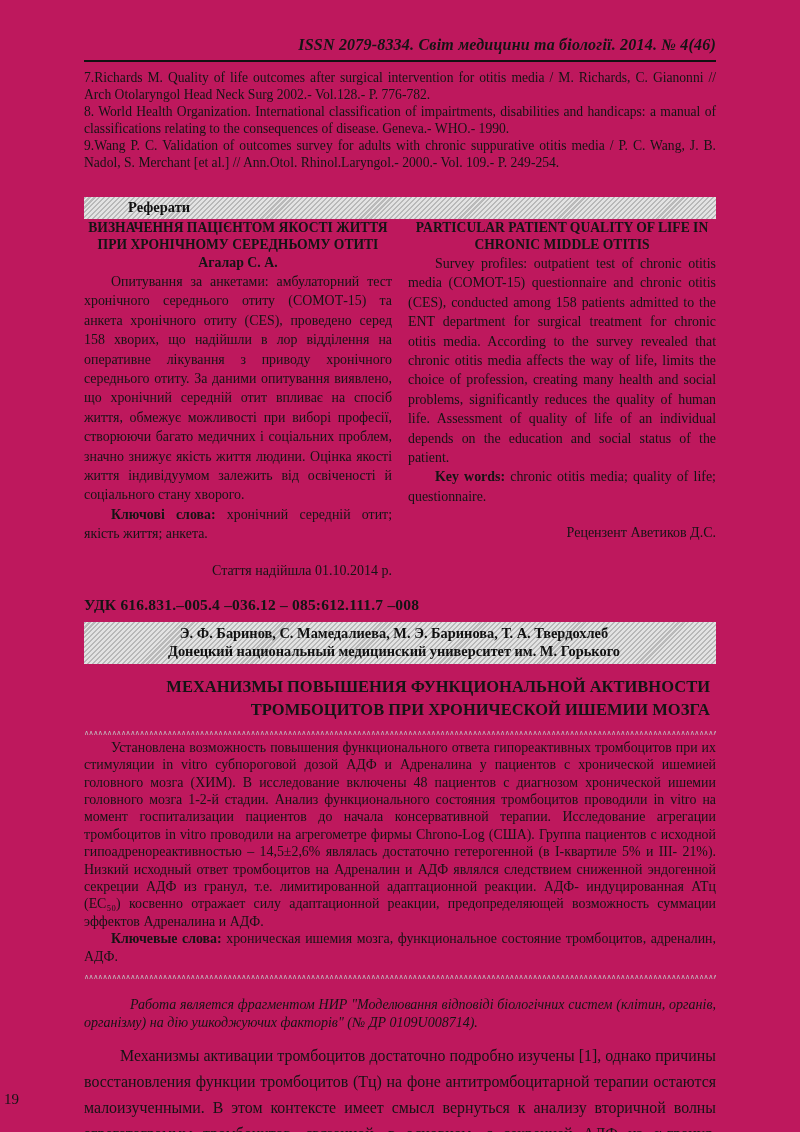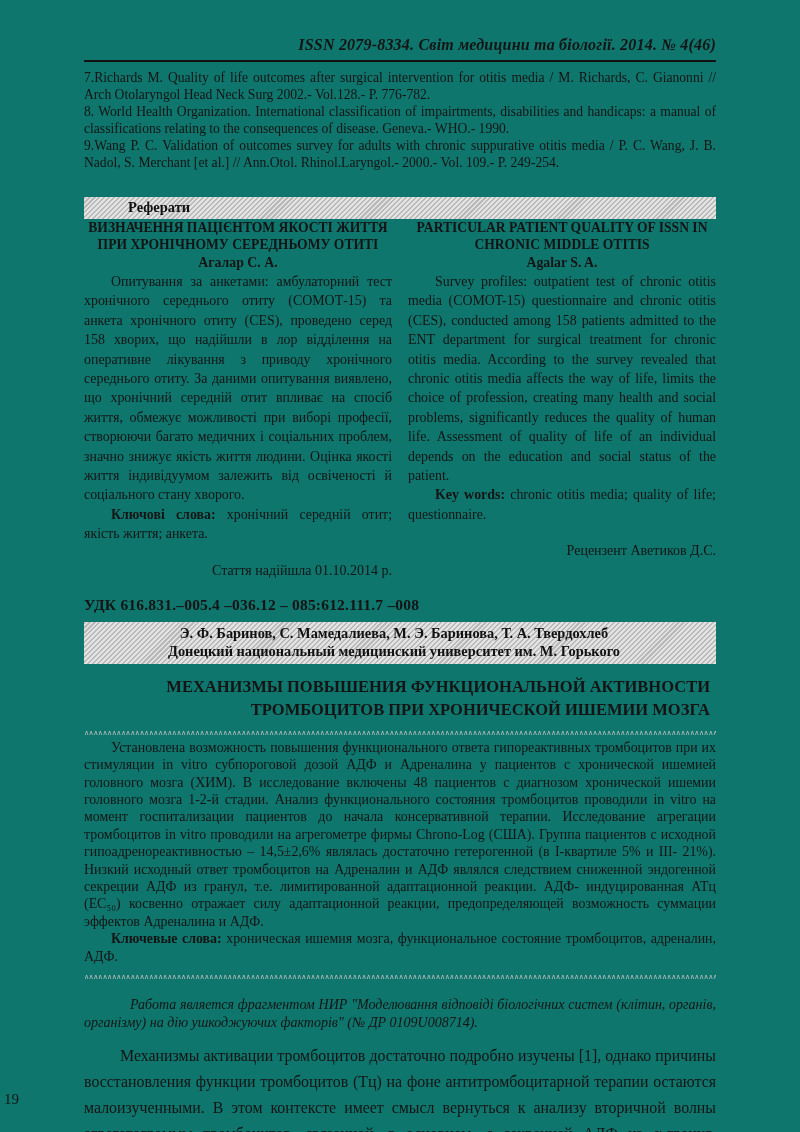--- a/index.html
+++ b/index.html
@@ -4,21 +4,21 @@
 <style>
   html,body{margin:0;padding:0;background:#ffffff;}
   .page{
     position:relative;
     width:800px;height:1132px;
     box-sizing:border-box;
     padding:36px 84px 0 84px;
     font-family:"Liberation Serif", "DejaVu Serif", serif;
     color:#141414;
     overflow:hidden;
-    background:#0f766e;
+    background:#be185d;
   }
   .b{font-weight:bold;}
 
   .issn{
     font-size:16px;font-weight:bold;font-style:italic;
     text-align:right;
     padding-bottom:6px;
     border-bottom:2.5px solid #111;
     letter-spacing:.2px;
   }
@@ -130,22 +130,21 @@
 
   <div class="cols">
     <div class="col">
       <div class="col-title">ВИЗНАЧЕННЯ ПАЦІЄНТОМ ЯКОСТІ ЖИТТЯ ПРИ ХРОНІЧНОМУ СЕРЕДНЬОМУ ОТИТІ</div>
       <div class="col-author">Агалар С. А.</div>
       <p class="first">Опитування за анкетами: амбулаторний тест хронічного середнього отиту (СОМОТ-15) та анкета хронічного отиту (CES), проведено серед 158 хворих, що надійшли в лор відділення на оперативне лікування з приводу хронічного середнього отиту. За даними опитування виявлено, що хронічний середній отит впливає на спосіб життя, обмежує можливості при виборі професії, створюючи багато медичних і соціальних проблем, значно знижує якість життя людини. Оцінка якості життя індивідуумом залежить від освіченості й соціального стану хворого.</p>
       <p class="kw"><span class="b">Ключові слова:</span> <span>хронічний середній отит; якість життя; анкета.</span></p>
       <div class="right-line">Стаття надійшла 01.10.2014 р.</div>
     </div>
     <div class="col">
-      <div class="col-title">PARTICULAR PATIENT QUALITY OF ISSN IN CHRONIC MIDDLE OTITIS</div>
-      <div class="col-author">Agalar S. A.</div>
+      <div class="col-title">PARTICULAR PATIENT QUALITY OF LIFE IN CHRONIC MIDDLE OTITIS</div>
       <p class="first">Survey profiles: outpatient test of chronic otitis media (COMOT-15) questionnaire and chronic otitis (CES), conducted among 158 patients admitted to the ENT department for surgical treatment for chronic otitis media. According to the survey revealed that chronic otitis media affects the way of life, limits the choice of profession, creating many health and social problems, significantly reduces the quality of human life. Assessment of quality of life of an individual depends on the education and social status of the patient.</p>
       <p class="kw"><span class="b">Key words:</span> <span>chronic otitis media; quality of life; questionnaire.</span></p>
       <div class="right-line">Рецензент Аветиков Д.С.</div>
     </div>
   </div>
 
   <div class="udk">УДК 616.831.–005.4 –036.12 – 085:612.111.7 –008</div>
 
   <div class="banner authors">
     <div>Э. Ф. Баринов, С. Мамедалиева, М. Э. Баринова, Т. А. Твердохлеб</div>

